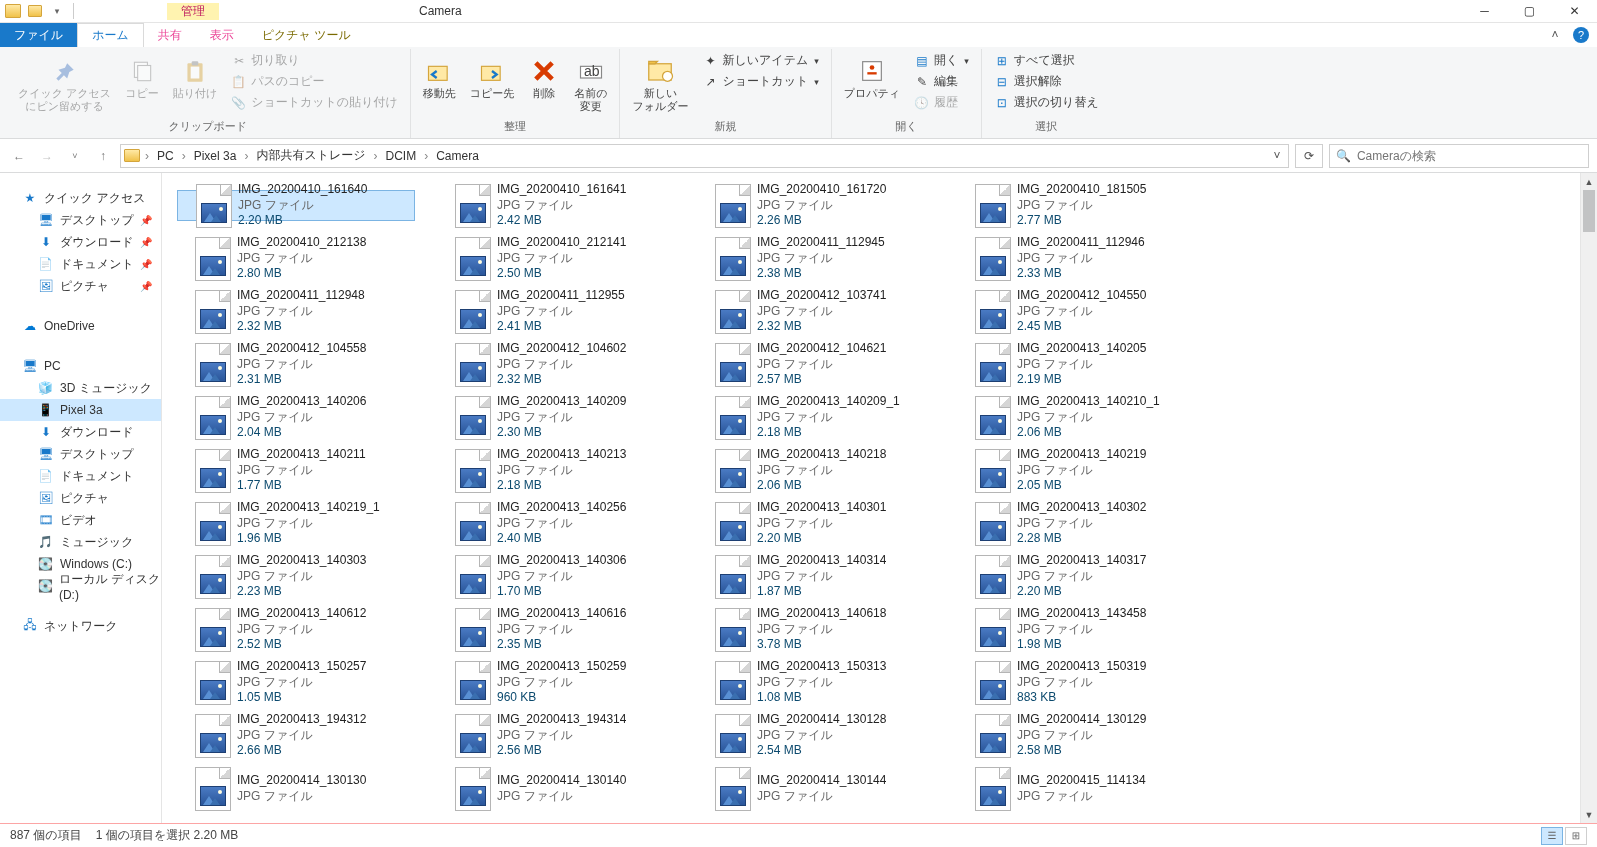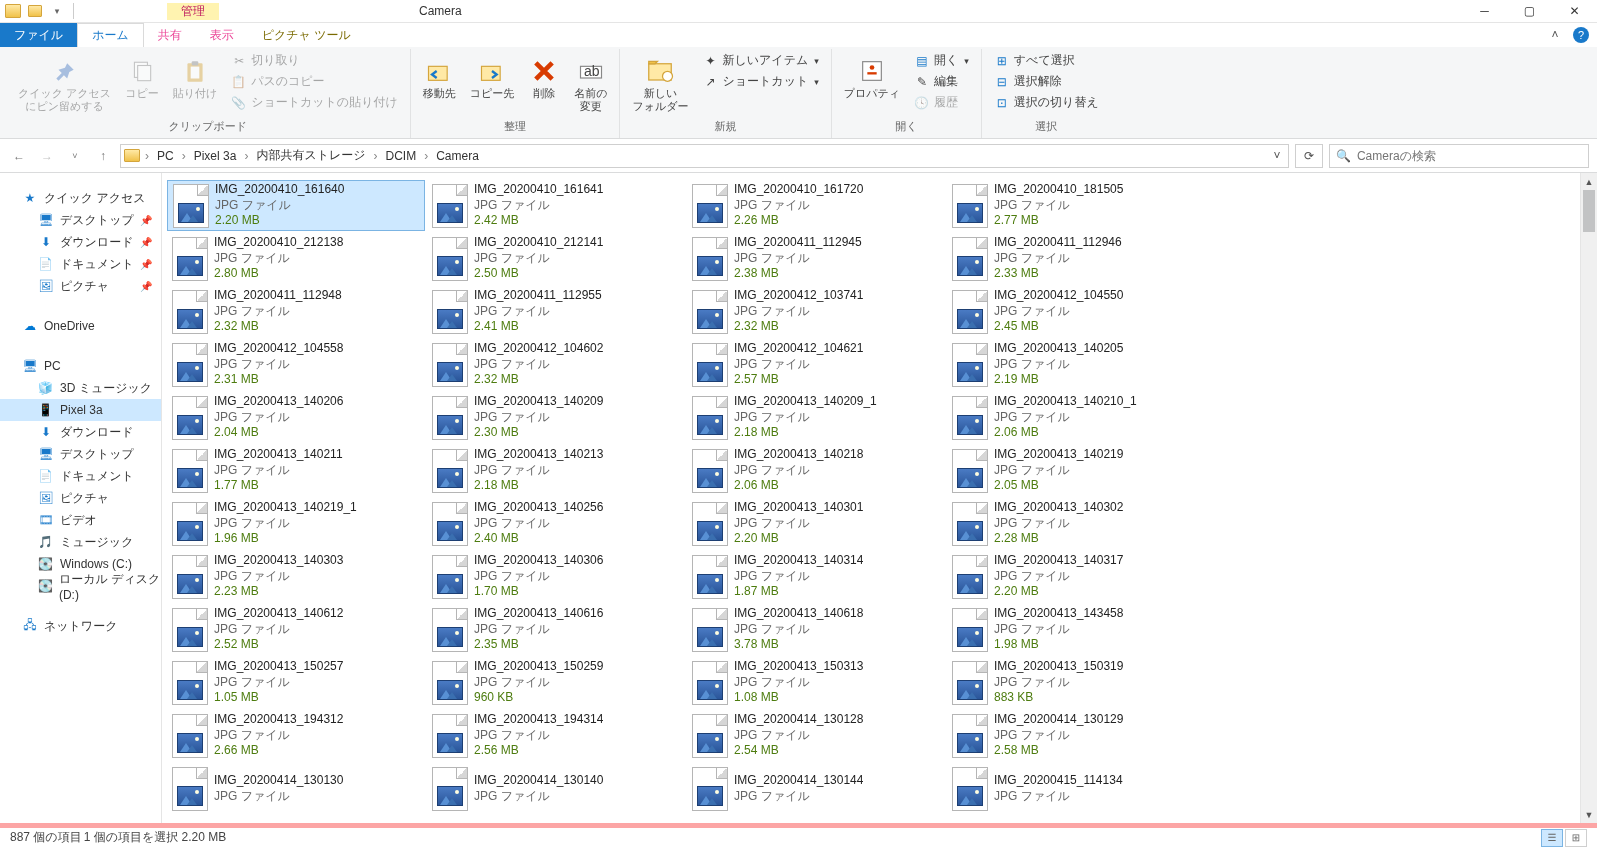--- a/index.html
+++ b/index.html
@@ -51,39 +51,39 @@
 .nav-tree { width: 162px; border-right: 1px solid #e5e5e5; overflow-y: auto; padding: 14px 0; }
 .tree-section { margin-bottom: 18px; }
 .tree-item { display: flex; align-items: center; gap: 6px; padding: 2px 0 2px 22px; font-size: 12px; color: #333; height: 22px; }
 .tree-item.lvl1 { padding-left: 38px; }
 .tree-item.selected { background: #cde8ff; }
 .tree-item .pin { margin-left: auto; margin-right: 8px; color: #777; font-size: 10px; }
 .tree-icon { width: 16px; height: 16px; display: flex; align-items: center; justify-content: center; }
 
 .content-area { flex: 1; display: flex; }
 .file-grid { flex: 1; overflow-y: auto; padding: 6px 4px; display: grid; grid-template-columns: repeat(4, 260px); grid-auto-rows: 53px; gap: 0; align-content: start; }
-.file-item { display: flex; align-items: center; gap: 6px; padding: 2px 5px; margin: 1px; }
+.file-item { display: flex; align-items: center; gap: 6px; padding: 2px 18px; margin: 11px; }
 .file-item.selected { background: #cde8ff; border: 1px solid #7bb4e3; }
 .file-icon { width: 36px; height: 44px; flex-shrink: 0; position: relative; }
 .file-icon-page { width: 36px; height: 44px; background: #fff; border: 1px solid #b5b5b5; position: relative; }
 .file-icon-page::before { content: ''; position: absolute; top: 0; right: 0; width: 10px; height: 10px; background: linear-gradient(135deg, #fff 0 50%, #d6d6d6 50% 100%); border-left: 1px solid #b5b5b5; border-bottom: 1px solid #b5b5b5; }
 .file-icon-pic { position: absolute; bottom: 4px; left: 4px; width: 26px; height: 20px; background: linear-gradient(#4a7bc4, #2a5599); border: 1px solid #1d3f73; }
 .file-icon-pic::after { content: ''; position: absolute; top: 3px; right: 3px; width: 4px; height: 4px; background: #fffde0; border-radius: 50%; }
 .file-icon-mtn { position: absolute; bottom: 0; left: 2px; width: 0; height: 0; border-left: 6px solid transparent; border-right: 6px solid transparent; border-bottom: 9px solid #5890d4; }
 .file-icon-mtn2 { position: absolute; bottom: 0; left: 9px; width: 0; height: 0; border-left: 5px solid transparent; border-right: 5px solid transparent; border-bottom: 7px solid #3a6fb0; }
 .file-info { display: flex; flex-direction: column; line-height: 1.3; overflow: hidden; }
 .file-name { font-size: 12px; color: #222; white-space: nowrap; overflow: hidden; text-overflow: ellipsis; }
 .file-type { font-size: 12px; color: #666; }
-.file-size { font-size: 12px; color: #4d7c0f; }
+.file-size { font-size: 12px; color: #0c4a6e; }
 
 .vscroll { width: 17px; background: #f0f0f0; position: relative; border-left: 1px solid #e5e5e5; }
 .vscroll-btn { height: 17px; background: #f0f0f0; display: flex; align-items: center; justify-content: center; color: #555; font-size: 9px; }
 .vscroll-thumb { position: absolute; top: 17px; left: 2px; right: 2px; height: 42px; background: #c2c3c4; }
 
-.statusbar { height: 24px; border-top: 5px solid #fca5a5; display: flex; align-items: center; padding: 0 10px; gap: 2px; font-size: 12px; color: #444; }
+.statusbar { height: 24px; border-top: 1px solid #fca5a5; display: flex; align-items: center; padding: 0 10px; gap: 14px; font-size: 12px; color: #444; }
 .status-right { margin-left: auto; display: flex; gap: 2px; }
 .view-btn { width: 22px; height: 18px; border: 1px solid #cfcfcf; display: flex; align-items: center; justify-content: center; font-size: 10px; color: #666; }
 .view-btn.active { background: #cde8ff; border-color: #7bb4e3; }
 </style>
 </head>
 <body>
 
 <div class="titlebar">
   <div class="titlebar-left">
     <div class="qat-icon">

